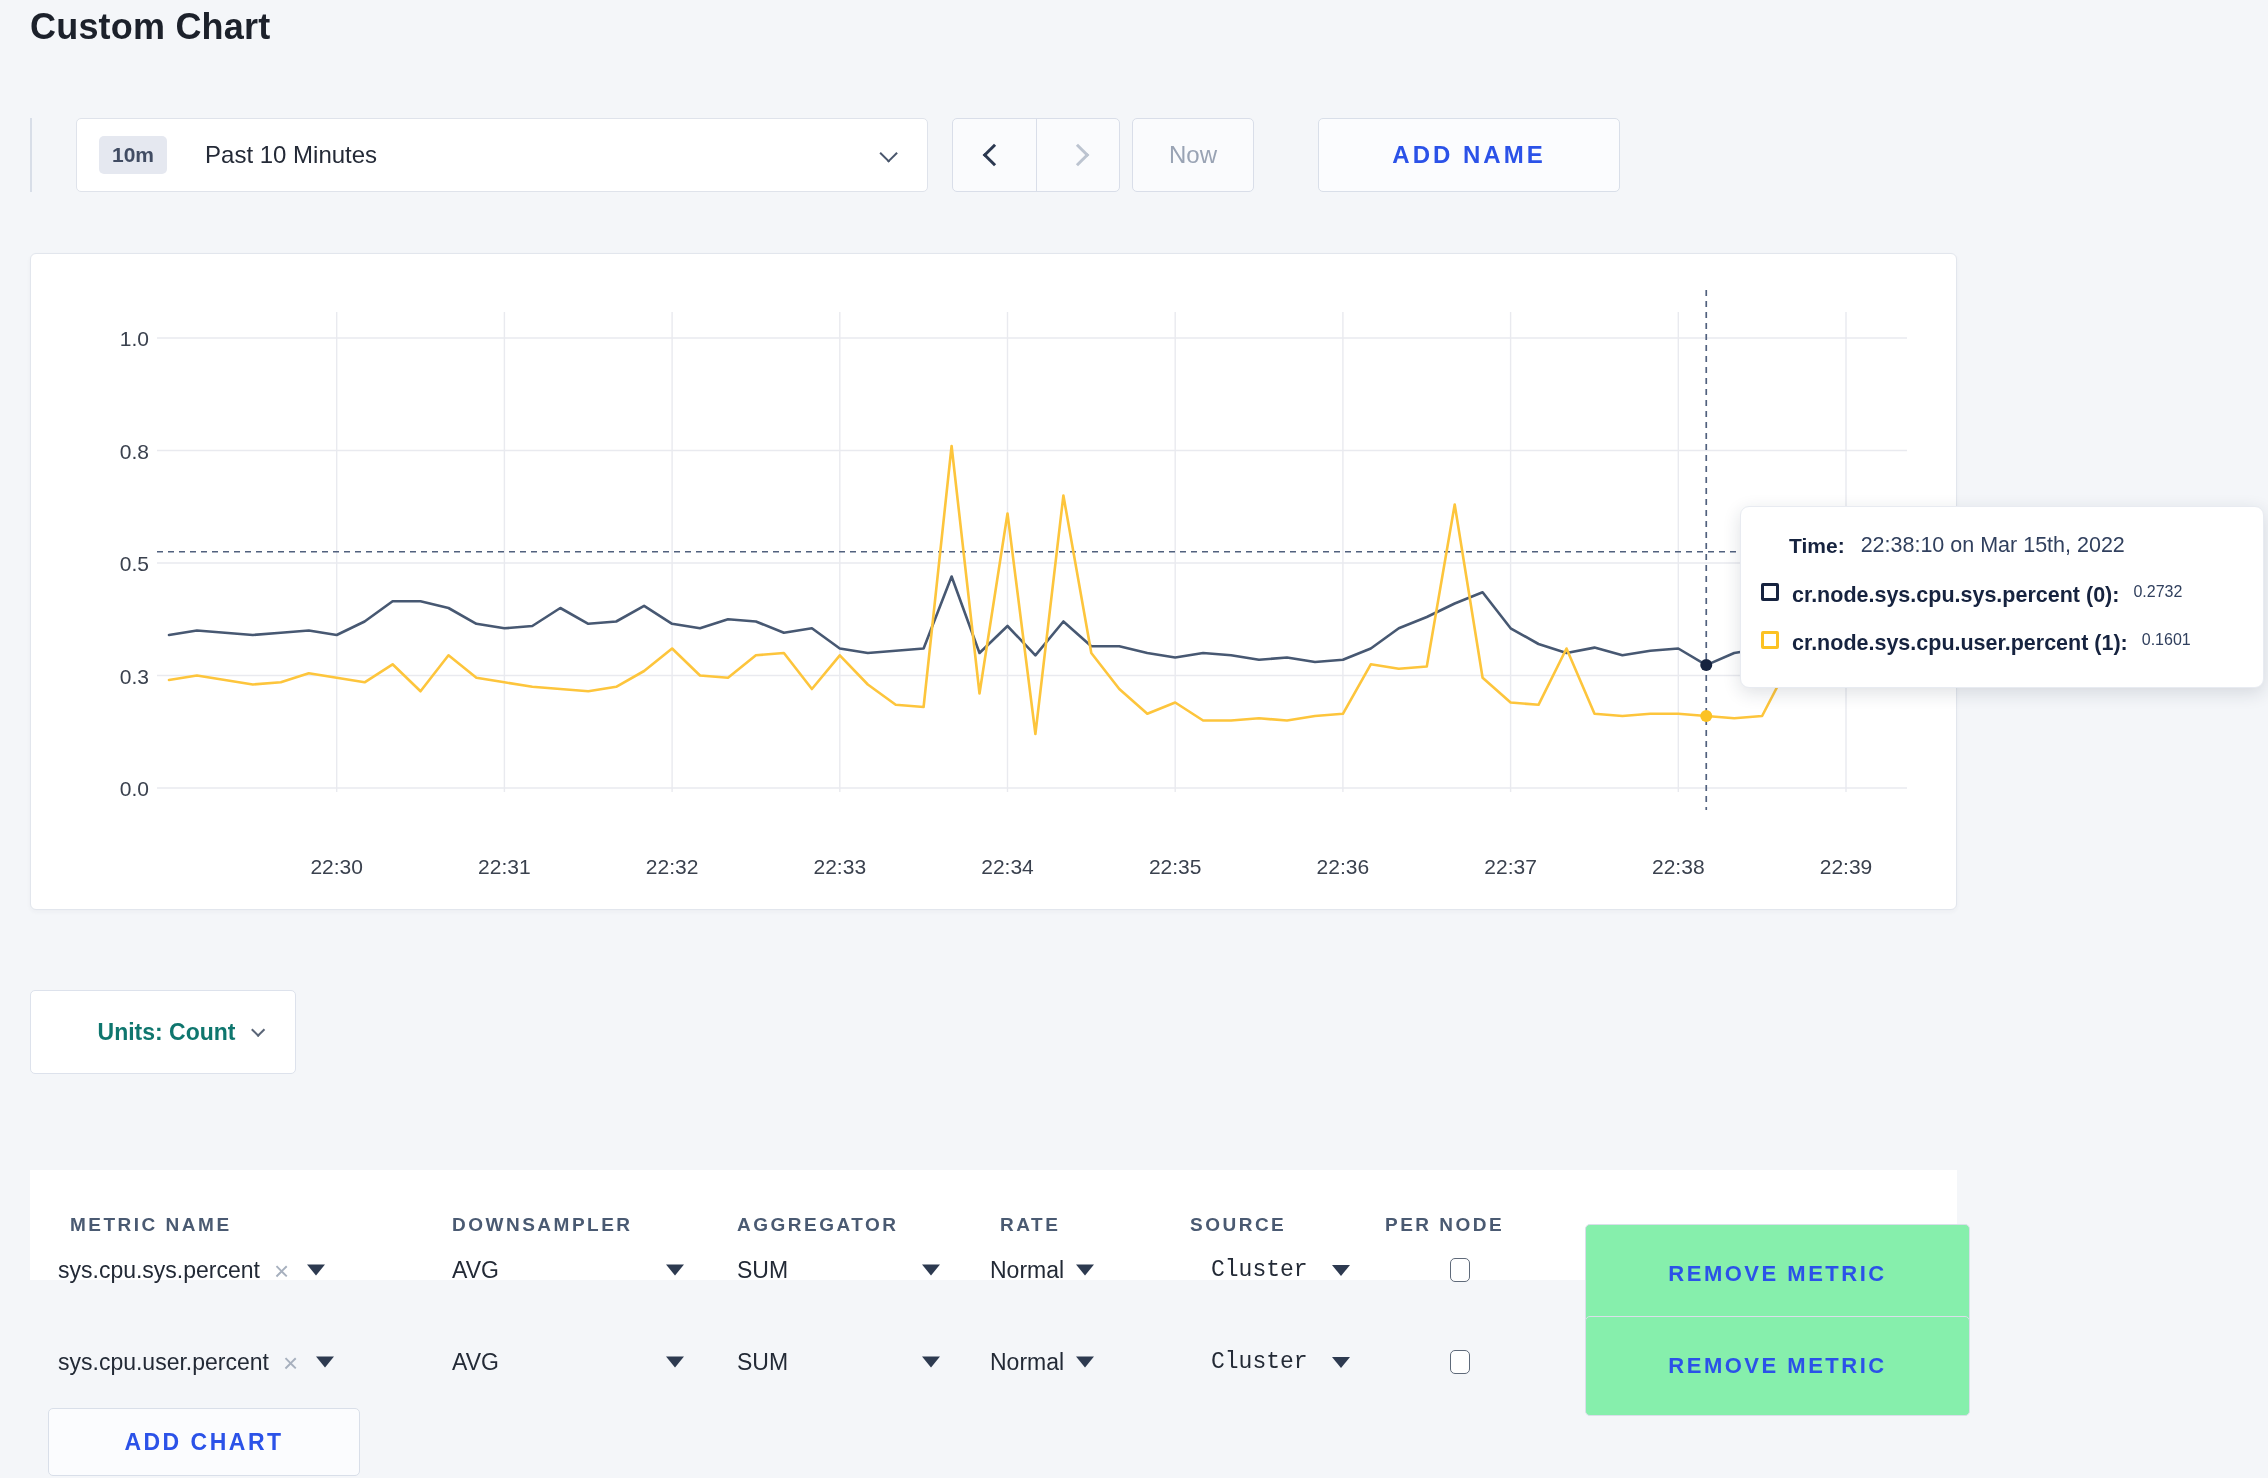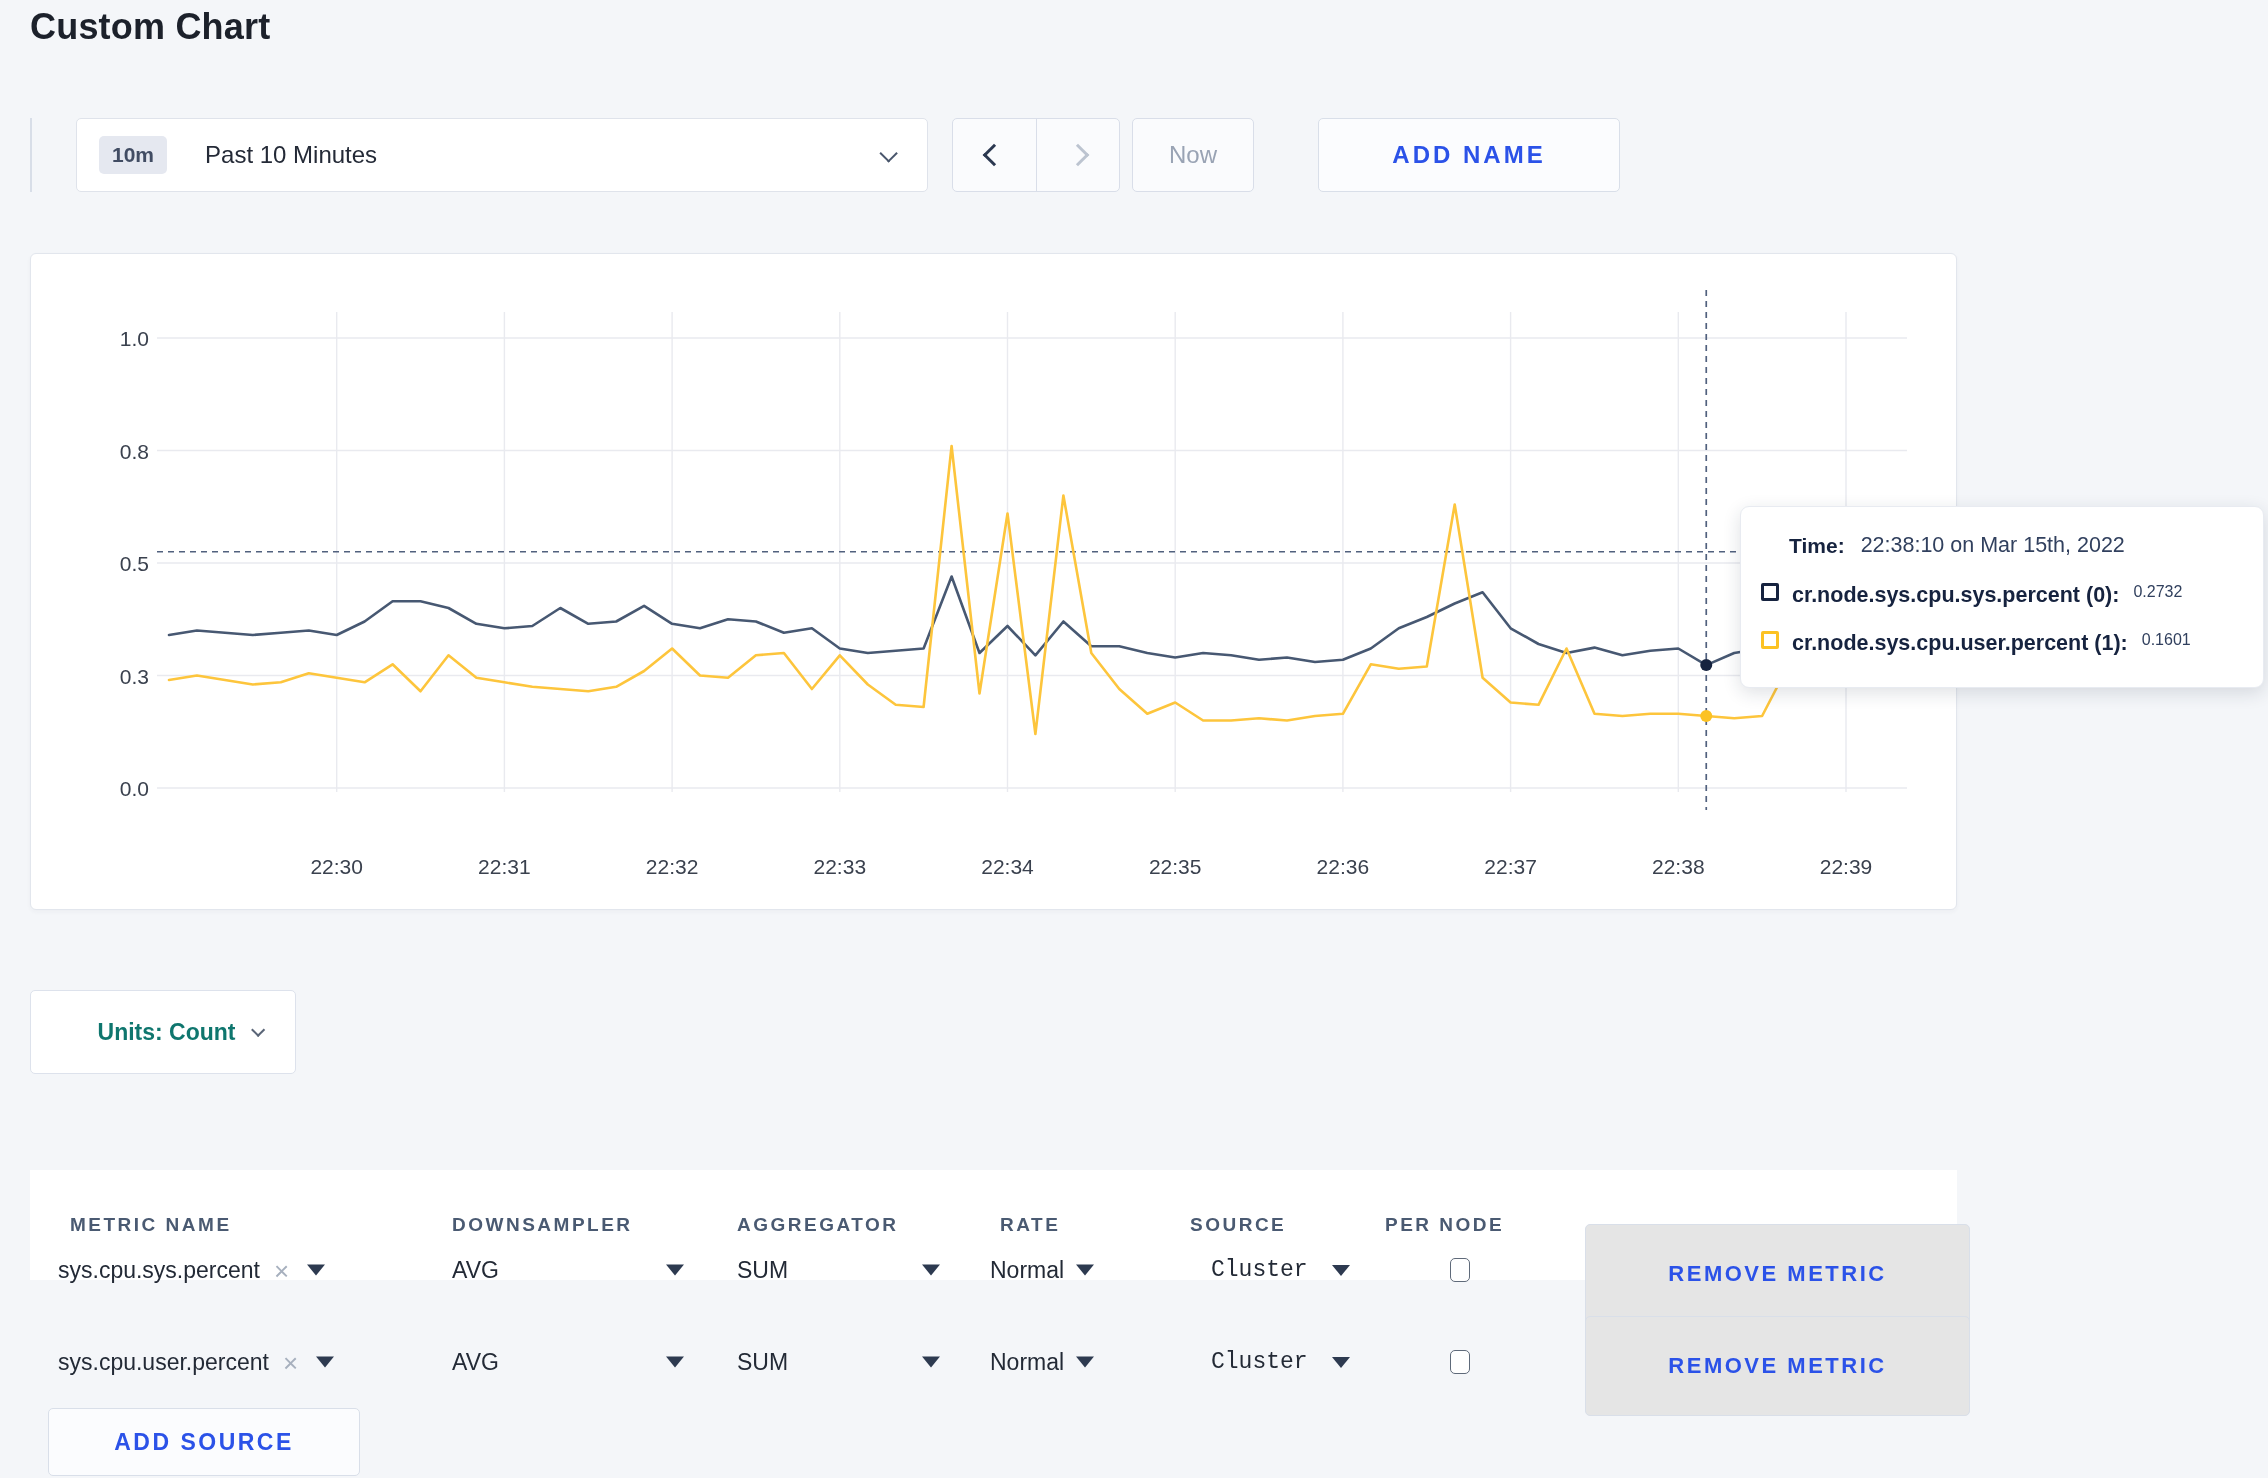--- a/index.html
+++ b/index.html
@@ -75,21 +75,21 @@
   .cell-text { font-size:23px; color:#232a36; }
   .x-icon { font-size:26px; color:#a7b0be; margin-left:14px; cursor:pointer; line-height:1; }
   .caret { width:0; height:0; border-left:9px solid transparent; border-right:9px solid transparent;
            border-top:11px solid #2d3a50; cursor:pointer; }
   .c-metric { left:28px; } .c-metric .caret { margin-left:18px; }
   .c-down { left:422px; width:232px; justify-content:space-between; }
   .c-agg  { left:707px; width:203px; justify-content:space-between; }
   .c-rate { left:960px; gap:12px; } .c-source { left:1181px; gap:24px;font-family:Liberation Mono, monospace; }
   .c-check { left:1420px; }
   .checkbox { width:20px; height:24px; background:#ffffff; border:1.5px solid #5f6a7a; border-radius:5px; cursor:pointer; }
-  .remove-metric { position:absolute; left:1555px; top:0px; width:385px; height:100px; font-size:22px; letter-spacing:2.5px; background:#e5e5e5; }
+  .remove-metric { position:absolute; left:1555px; top:0px; width:385px; height:100px; font-size:22px; letter-spacing:2.5px; background:#86efac; }
   .add-metric { position:absolute; left:48px; top:1408px; width:312px; height:68px; font-size:23px; letter-spacing:2.5px; }
 </style>
 </head>
 <body>
 
 <div class="page">
 
   <h1 class="page-title">Custom Chart</h1>
 
   <div class="toolbar-divider"></div>
@@ -233,15 +233,15 @@
     <div class="cell c-source">
       <span class="cell-text">Cluster</span>
       <span class="caret"></span>
     </div>
     <div class="cell c-check">
       <span class="checkbox"></span>
     </div>
     <button class="blue-btn remove-metric">REMOVE METRIC</button>
   </div>
 
-  <button class="blue-btn add-metric">ADD SOURCE</button>
+  <button class="blue-btn add-metric">ADD CHART</button>
 
 </div>
 
 </body></html>

